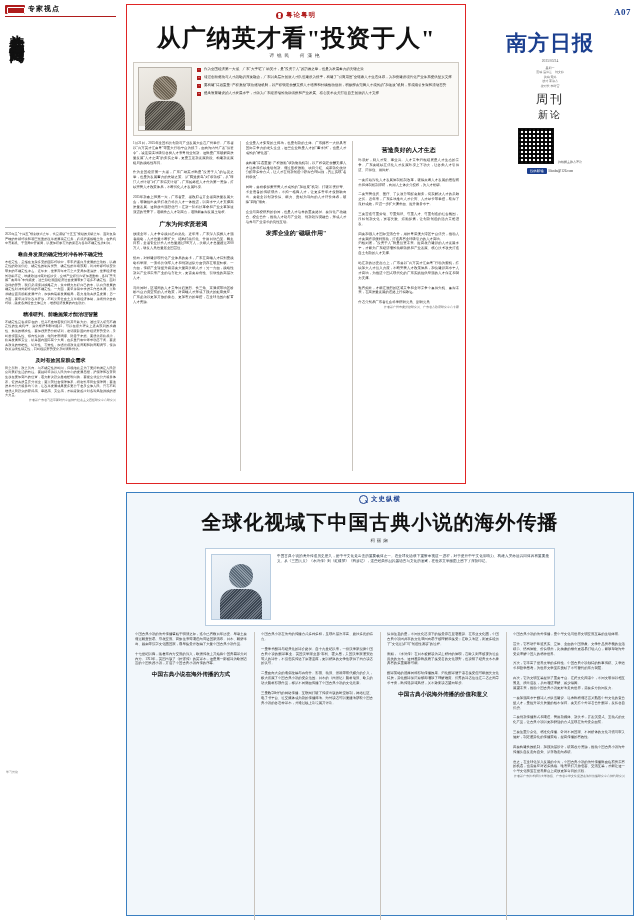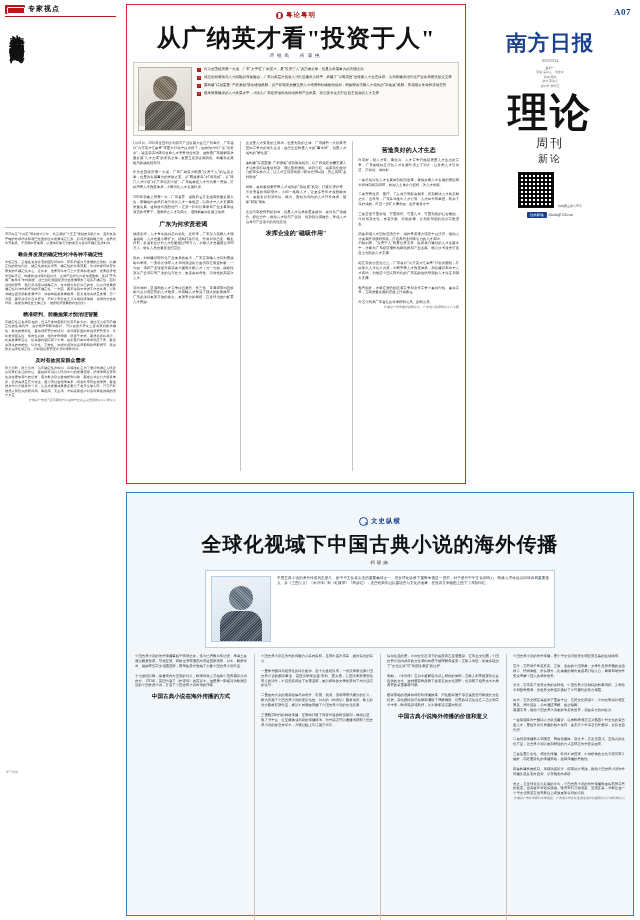--- a/index.html
+++ b/index.html
@@ -93,21 +93,21 @@
   .sum-item{display:flex;gap:3px;font-size:3.5px;line-height:5px;text-align:justify;margin-bottom:3px;color:#2b2926;}
   .bullet{width:4px;height:4px;background:#b01c1c;color:#fff;font-size:2.8px;line-height:4px;text-align:center;flex:none;margin-top:0.6px;}
 
   .cols3{display:flex;gap:6px;margin-top:5px;height:330px;}
   .col{flex:1;}
   .sec-h{font-size:6px;font-weight:bold;text-align:center;margin:5px 0 3px;color:#111;}
 
   
   .feat-box{
     position:absolute;left:126px;top:492px;width:508px;height:424px;
-    border:1.4px solid #3a7fc1;box-sizing:border-box;background:#f2f7fb;padding:24px 8px;
+    border:1.4px solid #3a7fc1;box-sizing:border-box;background:#f2f7fb;padding:2px 8px;
   }
   .feat-kicker{display:flex;align-items:center;justify-content:center;gap:3px;}
   .feat-ic{width:7px;height:7px;border:1px solid #1b3f8f;border-radius:50%;position:relative;}
   .feat-ic:after{content:"";position:absolute;left:4.6px;top:4.6px;width:3px;height:1px;background:#1b3f8f;transform:rotate(45deg);}
   .feat-kt{font-size:6.5px;font-weight:bold;color:#1b3f8f;letter-spacing:1px;}
   .feat-title{font-size:20px;font-weight:bold;text-align:center;color:#111;margin:5px 0 2px;letter-spacing:1px;}
   .feat-author{font-size:4.4px;text-align:center;color:#333;letter-spacing:2px;margin-bottom:5px;}
   .feat-card{display:flex;gap:6px;border:0.6px solid #b9cde0;background:#fff;padding:5px;margin:0 70px;}
   .feat-portrait{width:58px;height:64px;border:0.6px solid #b9cde0;background:linear-gradient(160deg,#eef3f8,#d6e2ee);position:relative;flex:none;}
   .feat-portrait:before{content:"";position:absolute;left:17px;top:9px;width:24px;height:24px;border-radius:50%;
@@ -151,21 +151,20 @@
 
   <div class="masthead">
     <div class="paper-code">A07</div>
     <div class="paper-name">南方日报</div>
     <div class="paper-date">2025/03/24</div>
     <div class="mh-meta" style="white-space:pre-line;">星期一
 责编 温冲艺　刘文婷
 美编 黄婷
 校对 蓝淑方
 校对长 李时营</div>
-    <div class="bigword">理论</div>
     <div class="kanname">周刊</div>
     <div class="kansub">新论</div>
     <div class="qr-wrap">
       <div class="qr"></div>
       <div class="qr-cap">扫视频主题方理论</div>
     </div>
     <div class="mail-row">
       <span class="mail-badge">投稿邮箱</span>
       <span class="mail-txt">lilunbu@126.com</span>
     </div>

